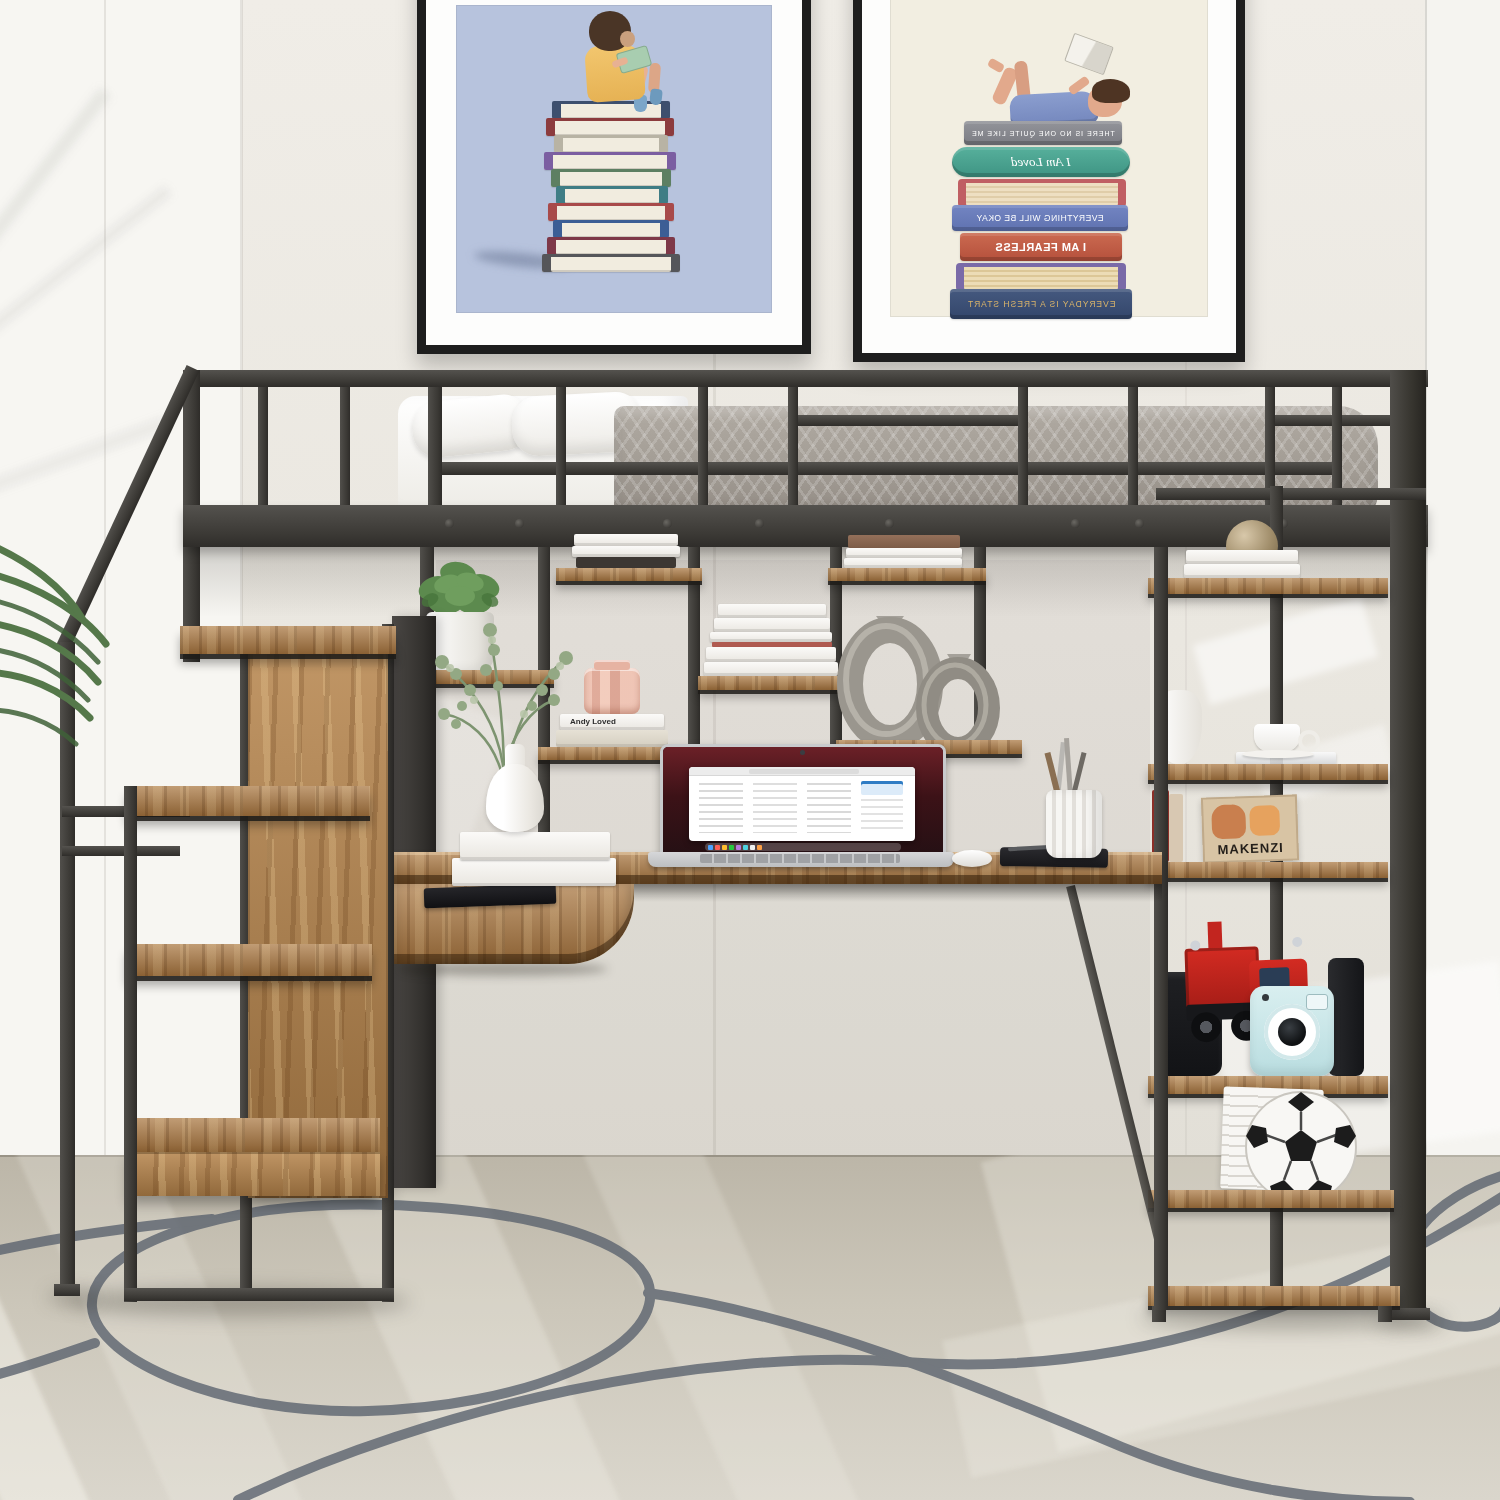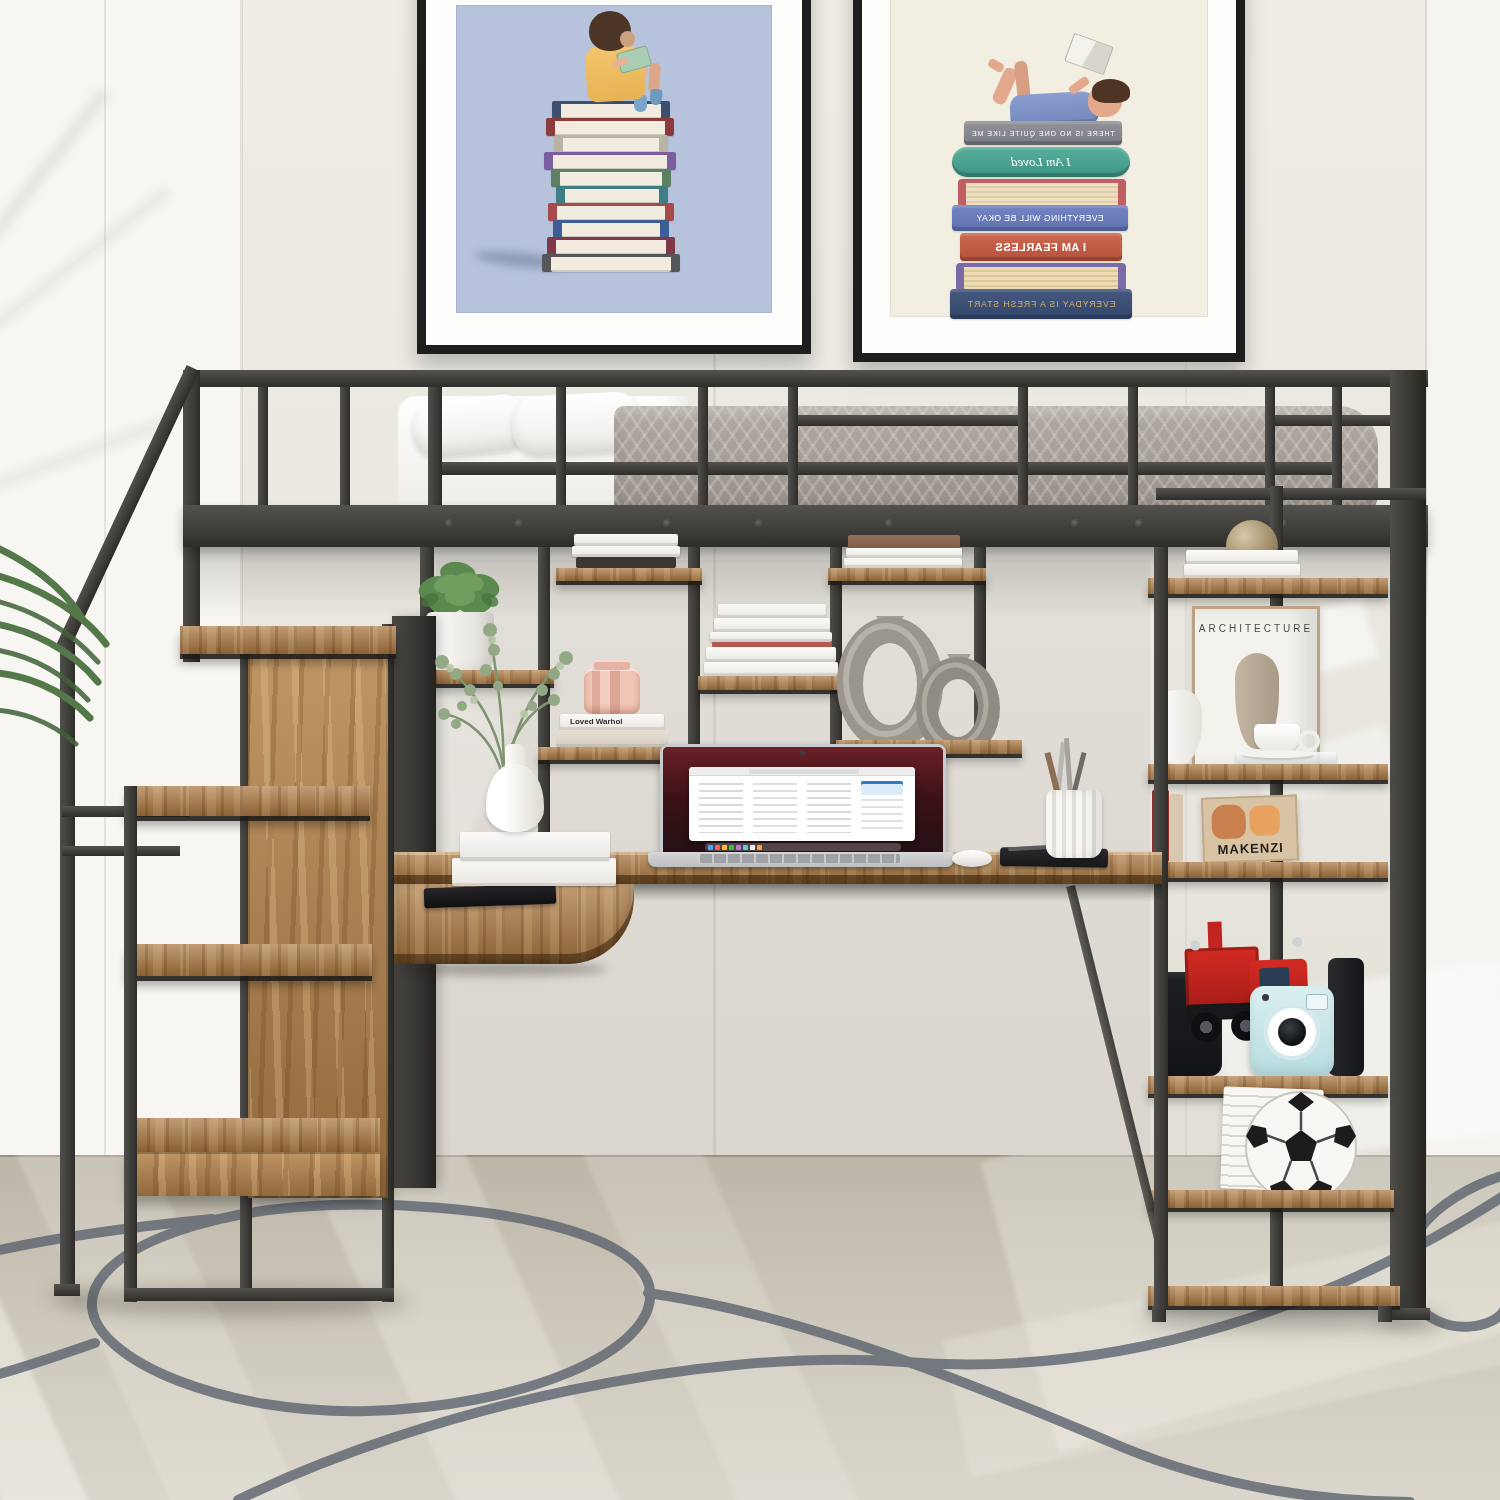--- a/index.html
+++ b/index.html
@@ -198,21 +198,21 @@
   <div class="whitebook a" style="left:718px;top:604px;width:108px;height:14px;"></div>
   <div class="whitebook a" style="left:714px;top:618px;width:116px;height:14px;"></div>
   <div class="whitebook a" style="left:710px;top:632px;width:122px;height:10px;"></div>
   <div class="a" style="left:712px;top:642px;width:120px;height:5px;background:#b05a50;border-radius:1px;"></div>
   <div class="whitebook a" style="left:706px;top:647px;width:130px;height:15px;"></div>
   <div class="whitebook a" style="left:704px;top:662px;width:134px;height:14px;"></div>
   <div class="a woodh shelfedge" style="left:698px;top:676px;width:146px;height:14px;"></div>
 
   <div class="a" style="left:584px;top:668px;width:56px;height:46px;background:linear-gradient(90deg,rgba(240,196,180,.95) 0 8px,rgba(224,166,148,.9) 8px 16px,rgba(244,204,188,.95) 16px 26px,rgba(220,160,142,.9) 26px 36px,rgba(240,196,180,.95) 36px);border-radius:8px;box-shadow:inset 0 3px 0 rgba(255,255,255,.5),inset 0 -4px 6px rgba(150,80,60,.4);"></div>
   <div class="a" style="left:594px;top:660px;width:36px;height:10px;background:#e6b3a2;border-radius:3px;box-shadow:inset 0 2px 0 rgba(255,255,255,.5);"></div>
-  <div class="whitebook a" style="left:560px;top:714px;width:104px;height:16px;padding-left:10px;box-sizing:border-box;font-size:8px;color:#2e2e2e;line-height:16px;font-weight:bold;"><span>Loved Warhol</span></div>
+  <div class="whitebook a" style="left:560px;top:714px;width:104px;height:16px;padding-left:10px;box-sizing:border-box;font-size:8px;color:#2e2e2e;line-height:16px;font-weight:bold;"><span>Andy Loved</span></div>
   <div class="a" style="left:556px;top:730px;width:112px;height:17px;background:linear-gradient(180deg,#e6e1d5,#d4cec0);border-radius:2px;box-shadow:inset 0 -3px 0 rgba(0,0,0,.08);"></div>
   <div class="a woodh shelfedge" style="left:538px;top:747px;width:158px;height:13px;"></div>
 
   <svg class="a" style="left:836px;top:616px;" width="170" height="126" viewBox="0 0 170 126">
     <rect x="48" y="0" width="12" height="12" fill="#8f8b84"></rect>
     <polygon points="40,0 68,0 62,8 46,8" fill="#a5a19a"></polygon>
     <ellipse cx="54" cy="68" rx="40" ry="54" fill="none" stroke="#9a968e" stroke-width="26"></ellipse>
     <ellipse cx="50" cy="64" rx="40" ry="54" fill="none" stroke="#c2beb5" stroke-width="6" opacity=".7"></ellipse>
     <rect x="118" y="40" width="10" height="10" fill="#8f8b84"></rect>
     <polygon points="111,38 135,38 130,46 116,46" fill="#a5a19a"></polygon>
@@ -244,24 +244,20 @@
 
   <div class="a" style="left:392px;top:616px;width:44px;height:572px;background:linear-gradient(90deg,#4b4845,#33312e 70%,#242220);box-shadow:4px 0 10px rgba(0,0,0,.2);"></div>
 
   <div class="a mv" style="left:1270px;top:486px;width:13px;height:800px;"></div>
 
   <div class="a" style="left:1226px;top:520px;width:52px;height:52px;border-radius:50%;background:radial-gradient(circle at 35% 30%,#d8c8aa,#a08d6a 55%,#6d5e42);"></div>
   <div class="whitebook a" style="left:1186px;top:550px;width:112px;height:14px;"></div>
   <div class="whitebook a" style="left:1184px;top:564px;width:116px;height:14px;"></div>
   <div class="a woodh shelfedge" style="left:1148px;top:578px;width:240px;height:16px;"></div>
 
-  <div class="a" style="left:1192px;top:606px;width:122px;height:160px;background:#f4f2ed;border:3px solid #bda184;box-shadow:inset -14px 0 18px rgba(0,0,0,.1),0 4px 8px rgba(0,0,0,.15);">
-    <div class="textlabel a" style="left:0;right:0;top:14px;text-align:center;"><span>ARCHITECTURE</span></div>
-    <div class="a" style="left:40px;top:44px;width:44px;height:96px;background:linear-gradient(90deg,#c4b7a2,#a89a84);border-radius:50% 50% 46% 46% / 26% 26% 60% 60%;"></div>
-  </div>
   <div class="a" style="left:1156px;top:690px;width:46px;height:74px;background:linear-gradient(90deg,#ffffff,#e4e1da);border-radius:40% 40% 45% 45%/30% 30% 55% 55%;"></div>
   <div class="a" style="left:1236px;top:752px;width:100px;height:13px;background:linear-gradient(180deg,rgba(250,250,250,.9),rgba(210,212,214,.9));border-radius:2px;box-shadow:0 2px 3px rgba(0,0,0,.18);"></div>
   <div class="a" style="left:1254px;top:724px;width:46px;height:28px;background:linear-gradient(180deg,#ffffff,#e9e7e2);border-radius:5px 5px 16px 16px;box-shadow:0 2px 2px rgba(0,0,0,.15);"></div>
   <div class="a" style="left:1298px;top:730px;width:14px;height:14px;border:4px solid #efedе8;border:4px solid #efede8;border-radius:50%;"></div>
   <div class="a" style="left:1242px;top:750px;width:72px;height:8px;background:#f4f2ee;border-radius:50%;box-shadow:0 2px 2px rgba(0,0,0,.15);"></div>
   <div class="a woodh shelfedge" style="left:1148px;top:764px;width:240px;height:16px;"></div>
 
   <div class="a" style="left:1152px;top:790px;width:17px;height:72px;background:#8c2f28;border-radius:2px;"></div>
   <div class="a" style="left:1169px;top:794px;width:14px;height:68px;background:#d8c8b2;border-radius:2px;"></div>
   <div class="a" style="left:1202px;top:796px;width:96px;height:66px;background:#d8c4a4;box-shadow:inset 0 0 0 2px rgba(120,90,60,.25),0 3px 6px rgba(0,0,0,.2);transform:rotate(-2deg);">

